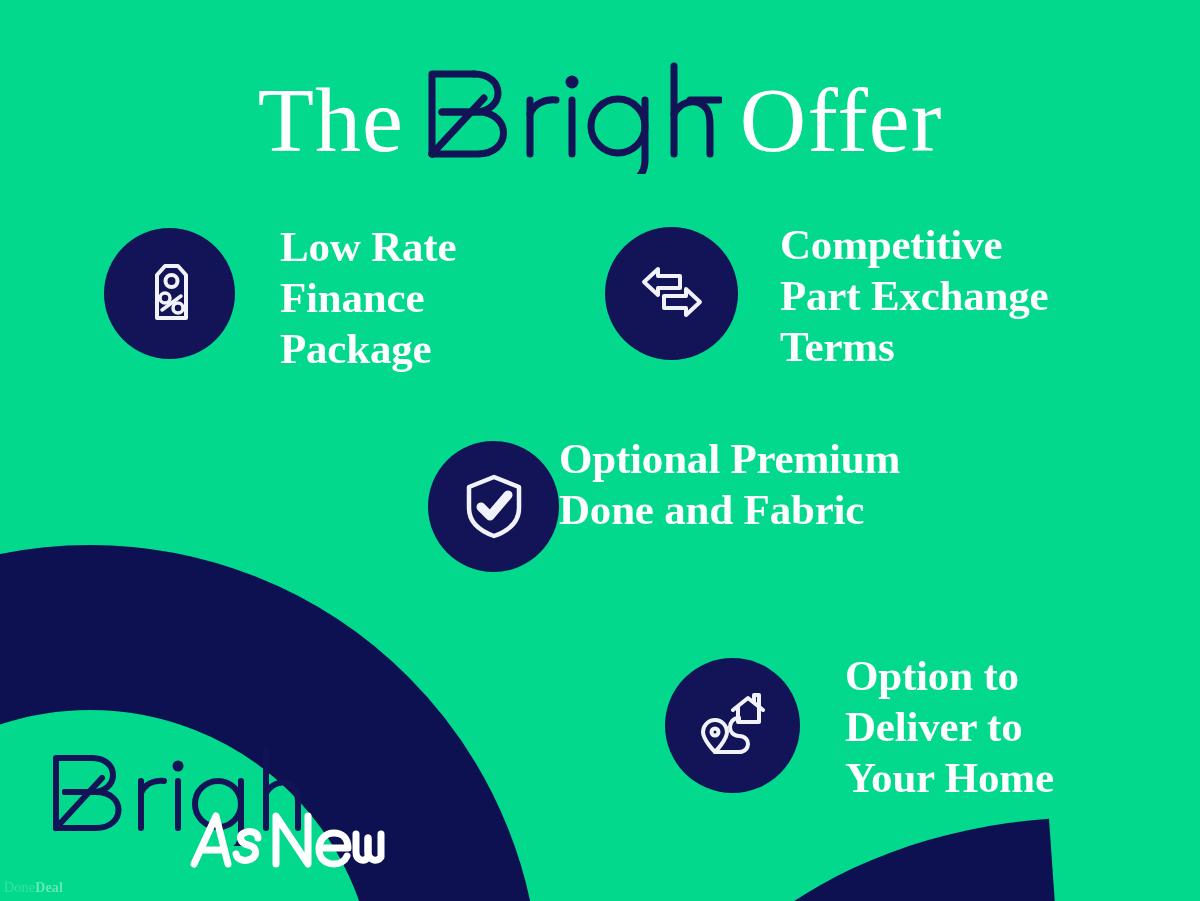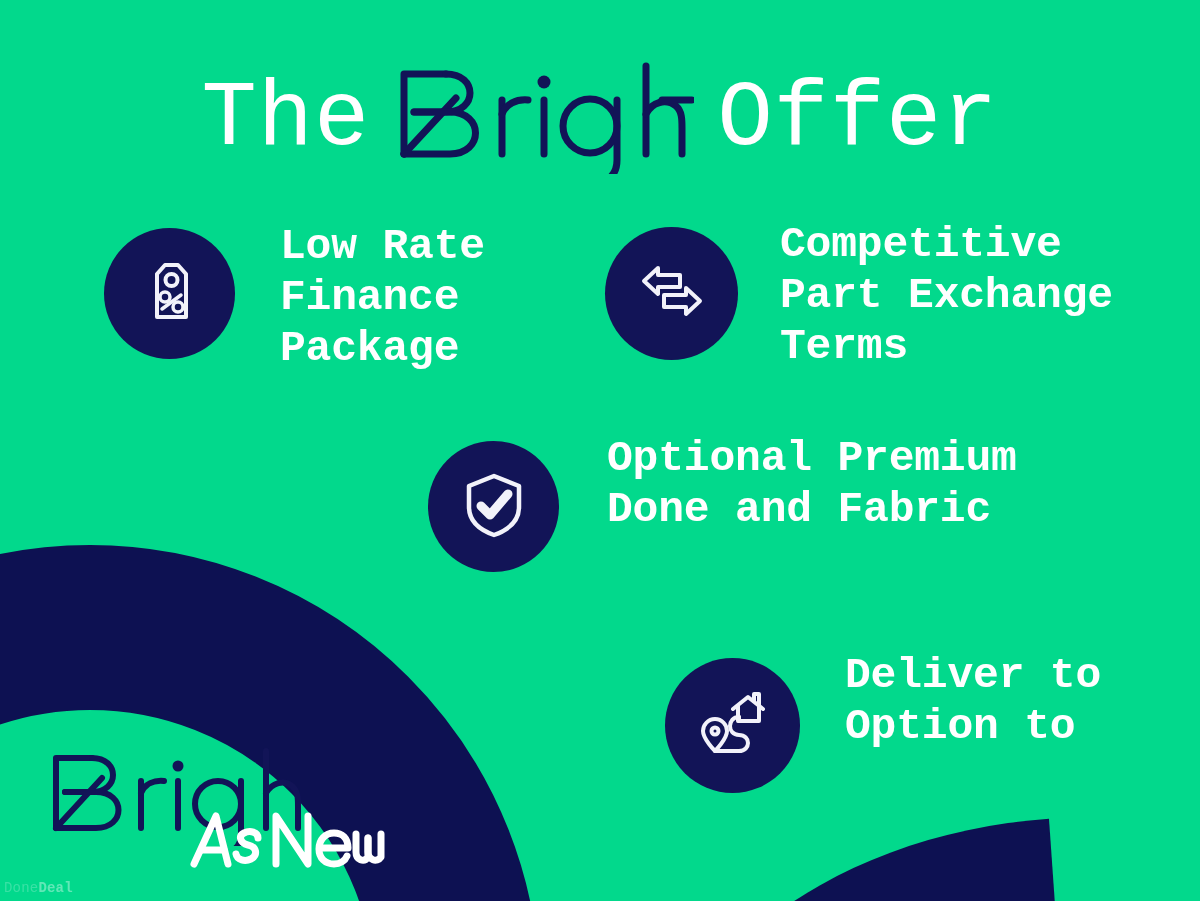--- a/index.html
+++ b/index.html
@@ -6,21 +6,21 @@
     margin: 0;
     padding: 0;
     background: #ffffff;
   }
   .poster {
     position: relative;
     width: 1200px;
     height: 901px;
     background: #02d98c;
     overflow: hidden;
-    font-family: Liberation Mono, monospace;
+    font-family: Liberation Serif, serif;
   }
 
   
   .deco-ring {
     position: absolute;
     left: -360px;
     top: 545px;
     width: 900px;
     height: 900px;
     border-radius: 50%;
@@ -89,21 +89,21 @@
   #feat-finance   { left: 104px; top: 228px; }
   #feat-finance   .feature-icon { width: 131px; height: 131px; }
   #feat-finance   .feature-text { margin-left: 45px; margin-top: -7px; width: 300px; }
 
   #feat-partex    { left: 605px; top: 227px; }
   #feat-partex    .feature-icon { width: 133px; height: 133px; }
   #feat-partex    .feature-text { margin-left: 42px; margin-top: -8px; width: 360px; }
 
   #feat-protect   { left: 428px; top: 441px; }
   #feat-protect   .feature-icon { width: 131px; height: 131px; }
-  #feat-protect   .feature-text { margin-left: 48px; margin-top: -8px; width: 420px; }
+  #feat-protect   .feature-text { margin-top: -8px; width: 420px; }
 
   #feat-delivery  { left: 665px; top: 658px; }
   #feat-delivery  .feature-icon { width: 135px; height: 135px; }
   #feat-delivery  .feature-text { margin-left: 45px; margin-top: -8px; width: 300px; }
 
   
   .logo-lockup {
     position: absolute;
     left: 48px;
     top: 748px;
@@ -229,22 +229,23 @@
 
             <path d="M40 26 L55 14 L70 26"></path>
             <path d="M45 23 L45 38 L66 38 L66 23"></path>
             <path d="M61 18 L61 11 L66 11 L66 22"></path>
             <path d="M46 38 L46 34"></path>
           </g>
         </svg>
       </span>
     </div>
     <div class="feature-text">
+      <div>Option to</div>
       <div>Deliver to</div>
-      <div>Option to</div>
+      <div>Your Home</div>
     </div>
   </div>
 
   <div class="logo-lockup">
     <span class="logo-bright">
       <svg width="260" height="98" viewBox="0 0 260 98" aria-hidden="true">
         <g fill="none" stroke="#121457" stroke-width="6" stroke-linecap="round" stroke-linejoin="round">
           <path d="M8 80 L8 10 L44 10"></path>
           <path d="M8 80 L54 30"></path>
           <path d="M44 10 C72 10 72 44 44 44 L17 44"></path>

